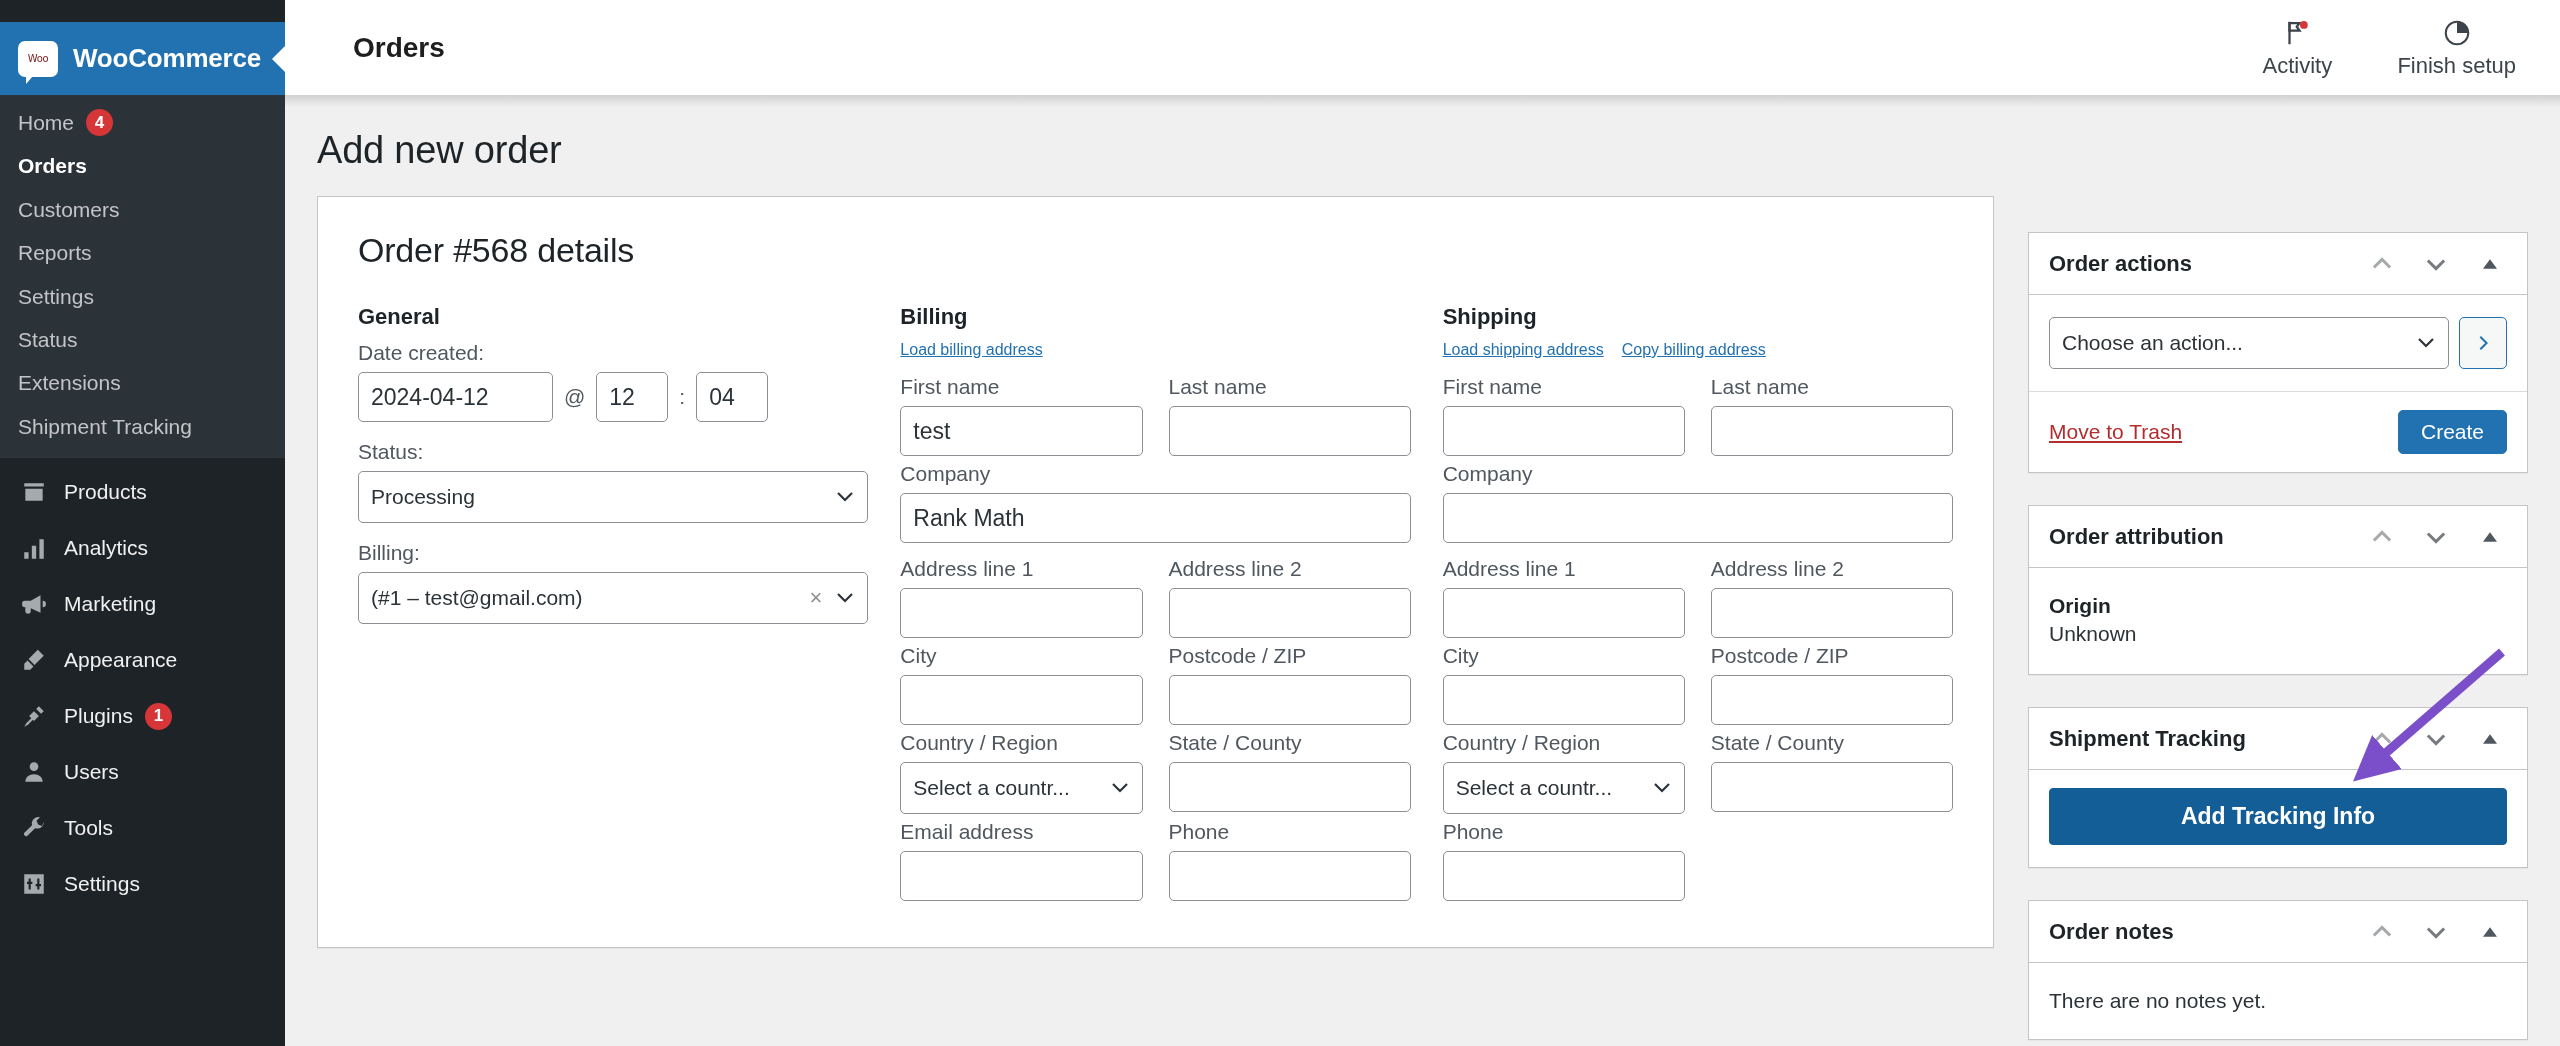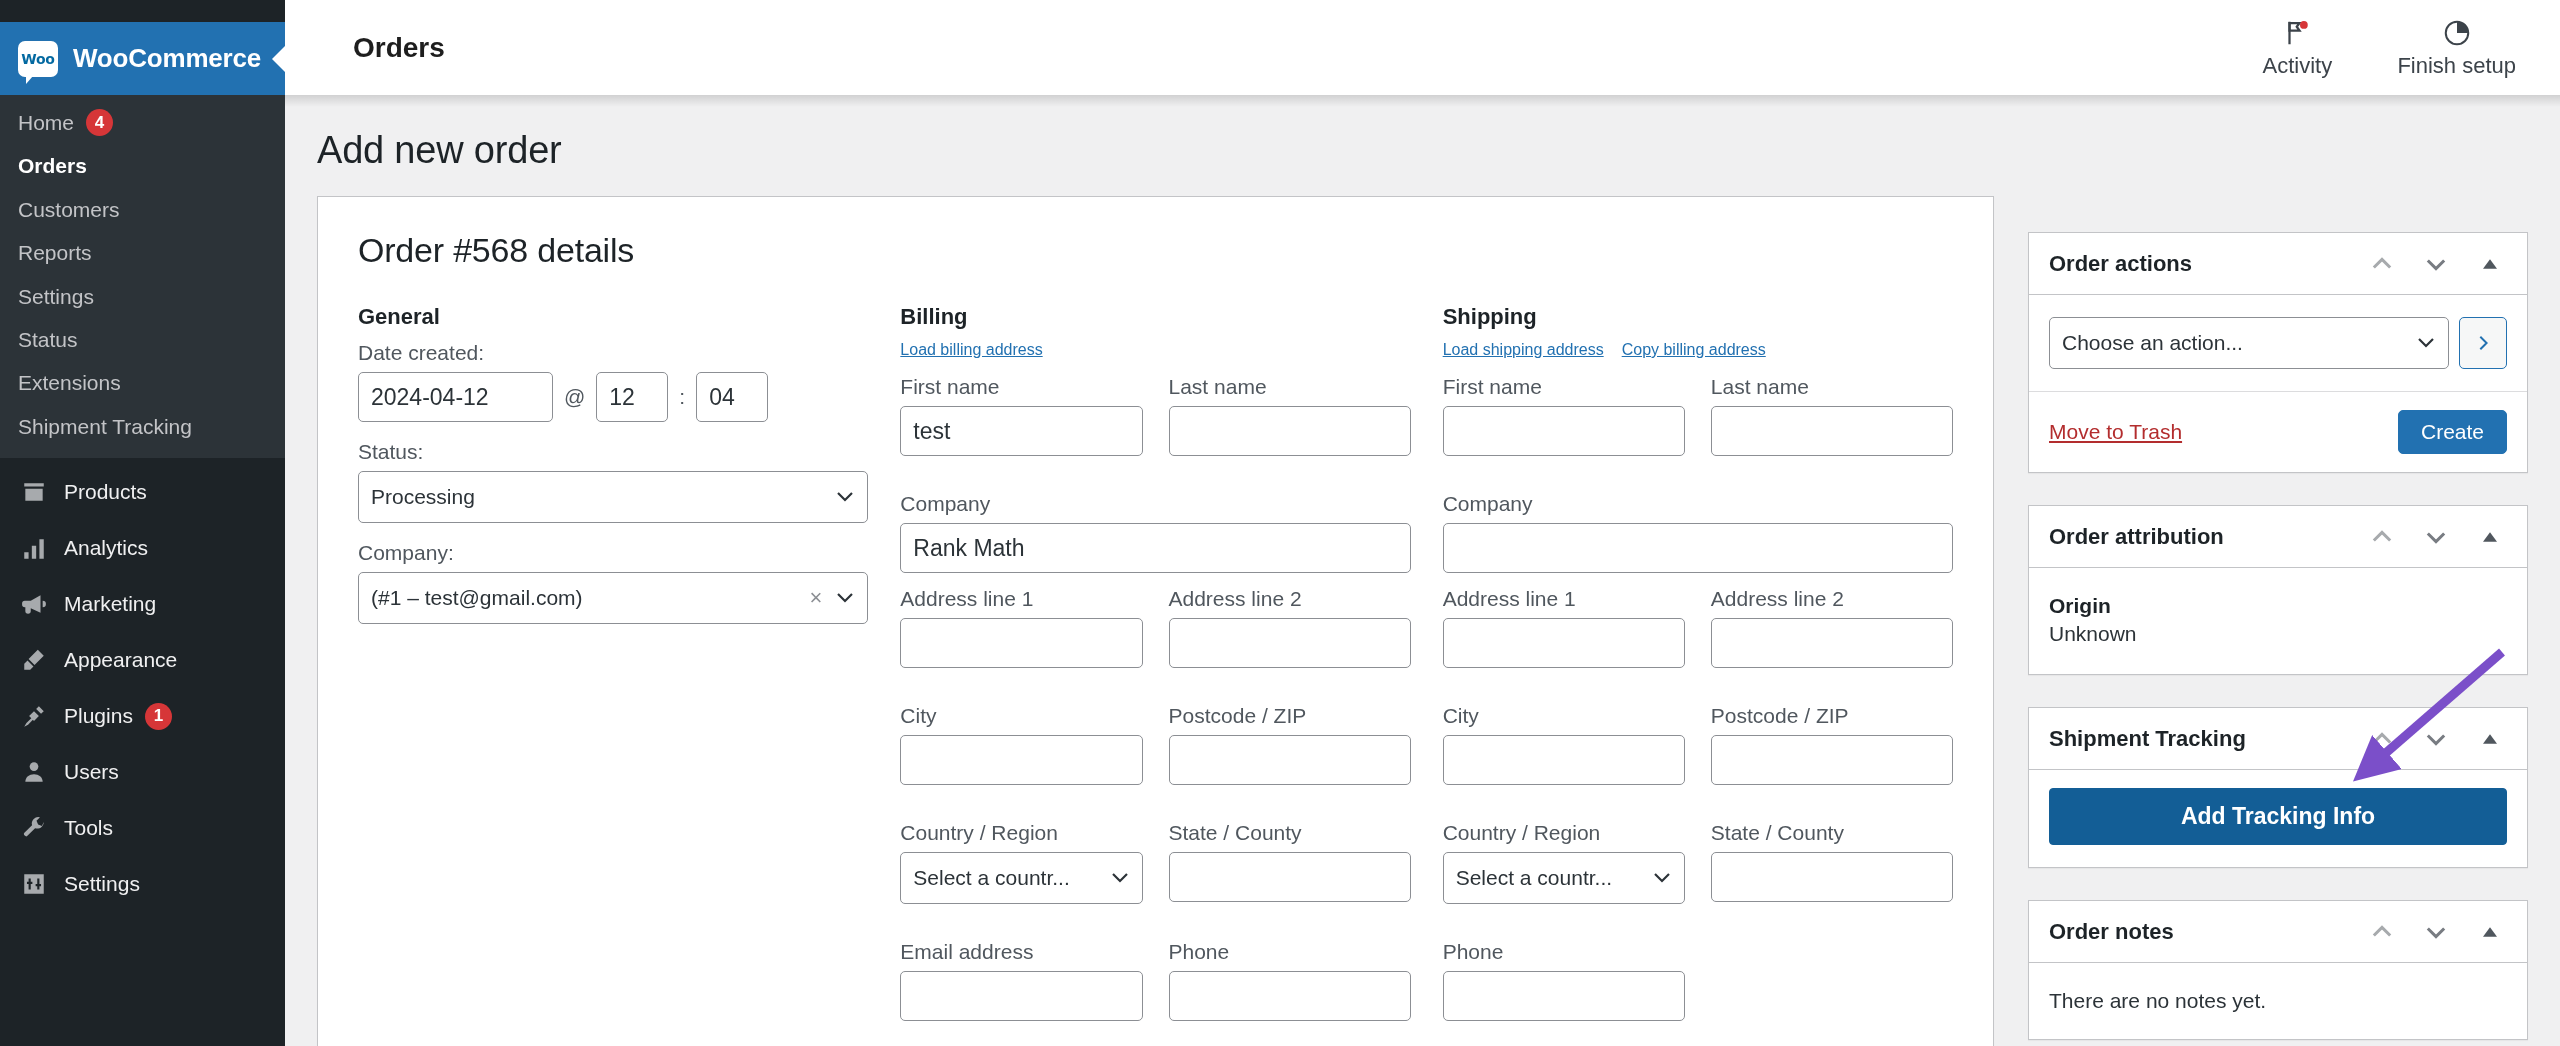--- a/index.html
+++ b/index.html
@@ -44,23 +44,23 @@
     flex: 0 0 auto;
   }
   .woo-logo::after{
     content:"";
     position:absolute; left: 8px; bottom: -7px;
     width:0;height:0;
     border-left: 7px solid #fff;
     border-bottom: 8px solid transparent;
   }
   .woo-logo span {
-    color: #0369a1;
-    font-size: 14px;
-    font-weight: bold;
+    color: #7f1d1d;
+    font-size: 10px;
+    font-weight: normal;
     letter-spacing: -0.3px;
     font-family: "DejaVu Sans", sans-serif;
   }
   .woo-brand-text {
     color: #fff;
     font-size: 26px;
     font-weight: bold;
     margin-left: 15px;
     letter-spacing: -0.2px;
   }
@@ -203,21 +203,21 @@
   .fld-label {
     display:block; font-size: 21px; color: #50575e; margin-bottom: 7px;
   }
   .txt {
     width: 100%; height: 50px;
     border: 1px solid #8c8f94; border-radius: 5px;
     background: #fff; color: #2c3338;
     font-size: 23px; padding: 0 12px;
     font-family: "Liberation Sans", sans-serif;
   }
-  .fldrow { display: flex; gap: 26px; margin-bottom: 36px; }
+  .fldrow { display: flex; gap: 26px; margin-bottom: 6px; }
   .fldrow > div { flex: 1 1 0; min-width: 0; }
   .fldfull { margin-bottom: 14px; }
 
   .sel-wrap { position: relative; width: 100%; }
   .sel {
     width: 100%; height: 52px;
     border: 1px solid #8c8f94; border-radius: 5px;
     background: #fff; color: #2c3338;
     font-size: 21px; padding: 0 44px 0 12px;
     appearance: none; -webkit-appearance: none;
@@ -471,21 +471,21 @@
               <label class="fld-label">Status:</label>
               <div class="sel-wrap" style="margin-bottom:18px;">
                 <div class="sel">Processing</div>
                 <span class="chev">
                   <svg viewBox="0 0 20 20">
                       <path d="M3 6l7 7 7-7" fill="none" stroke="#2c3338" stroke-width="2.2"></path>
                     </svg>
                 </span>
               </div>
 
-              <label class="fld-label">Company:</label>
+              <label class="fld-label">Billing:</label>
               <div class="sel-wrap cust-wrap">
                 <div class="sel" style="padding-right:78px;">(#1 – test@gmail.com)</div>
                 <span class="cust-clear">×</span>
                 <span class="chev">
                   <svg viewBox="0 0 20 20">
                       <path d="M3 6l7 7 7-7" fill="none" stroke="#2c3338" stroke-width="2.2"></path>
                     </svg>
                 </span>
               </div>
             </div>

